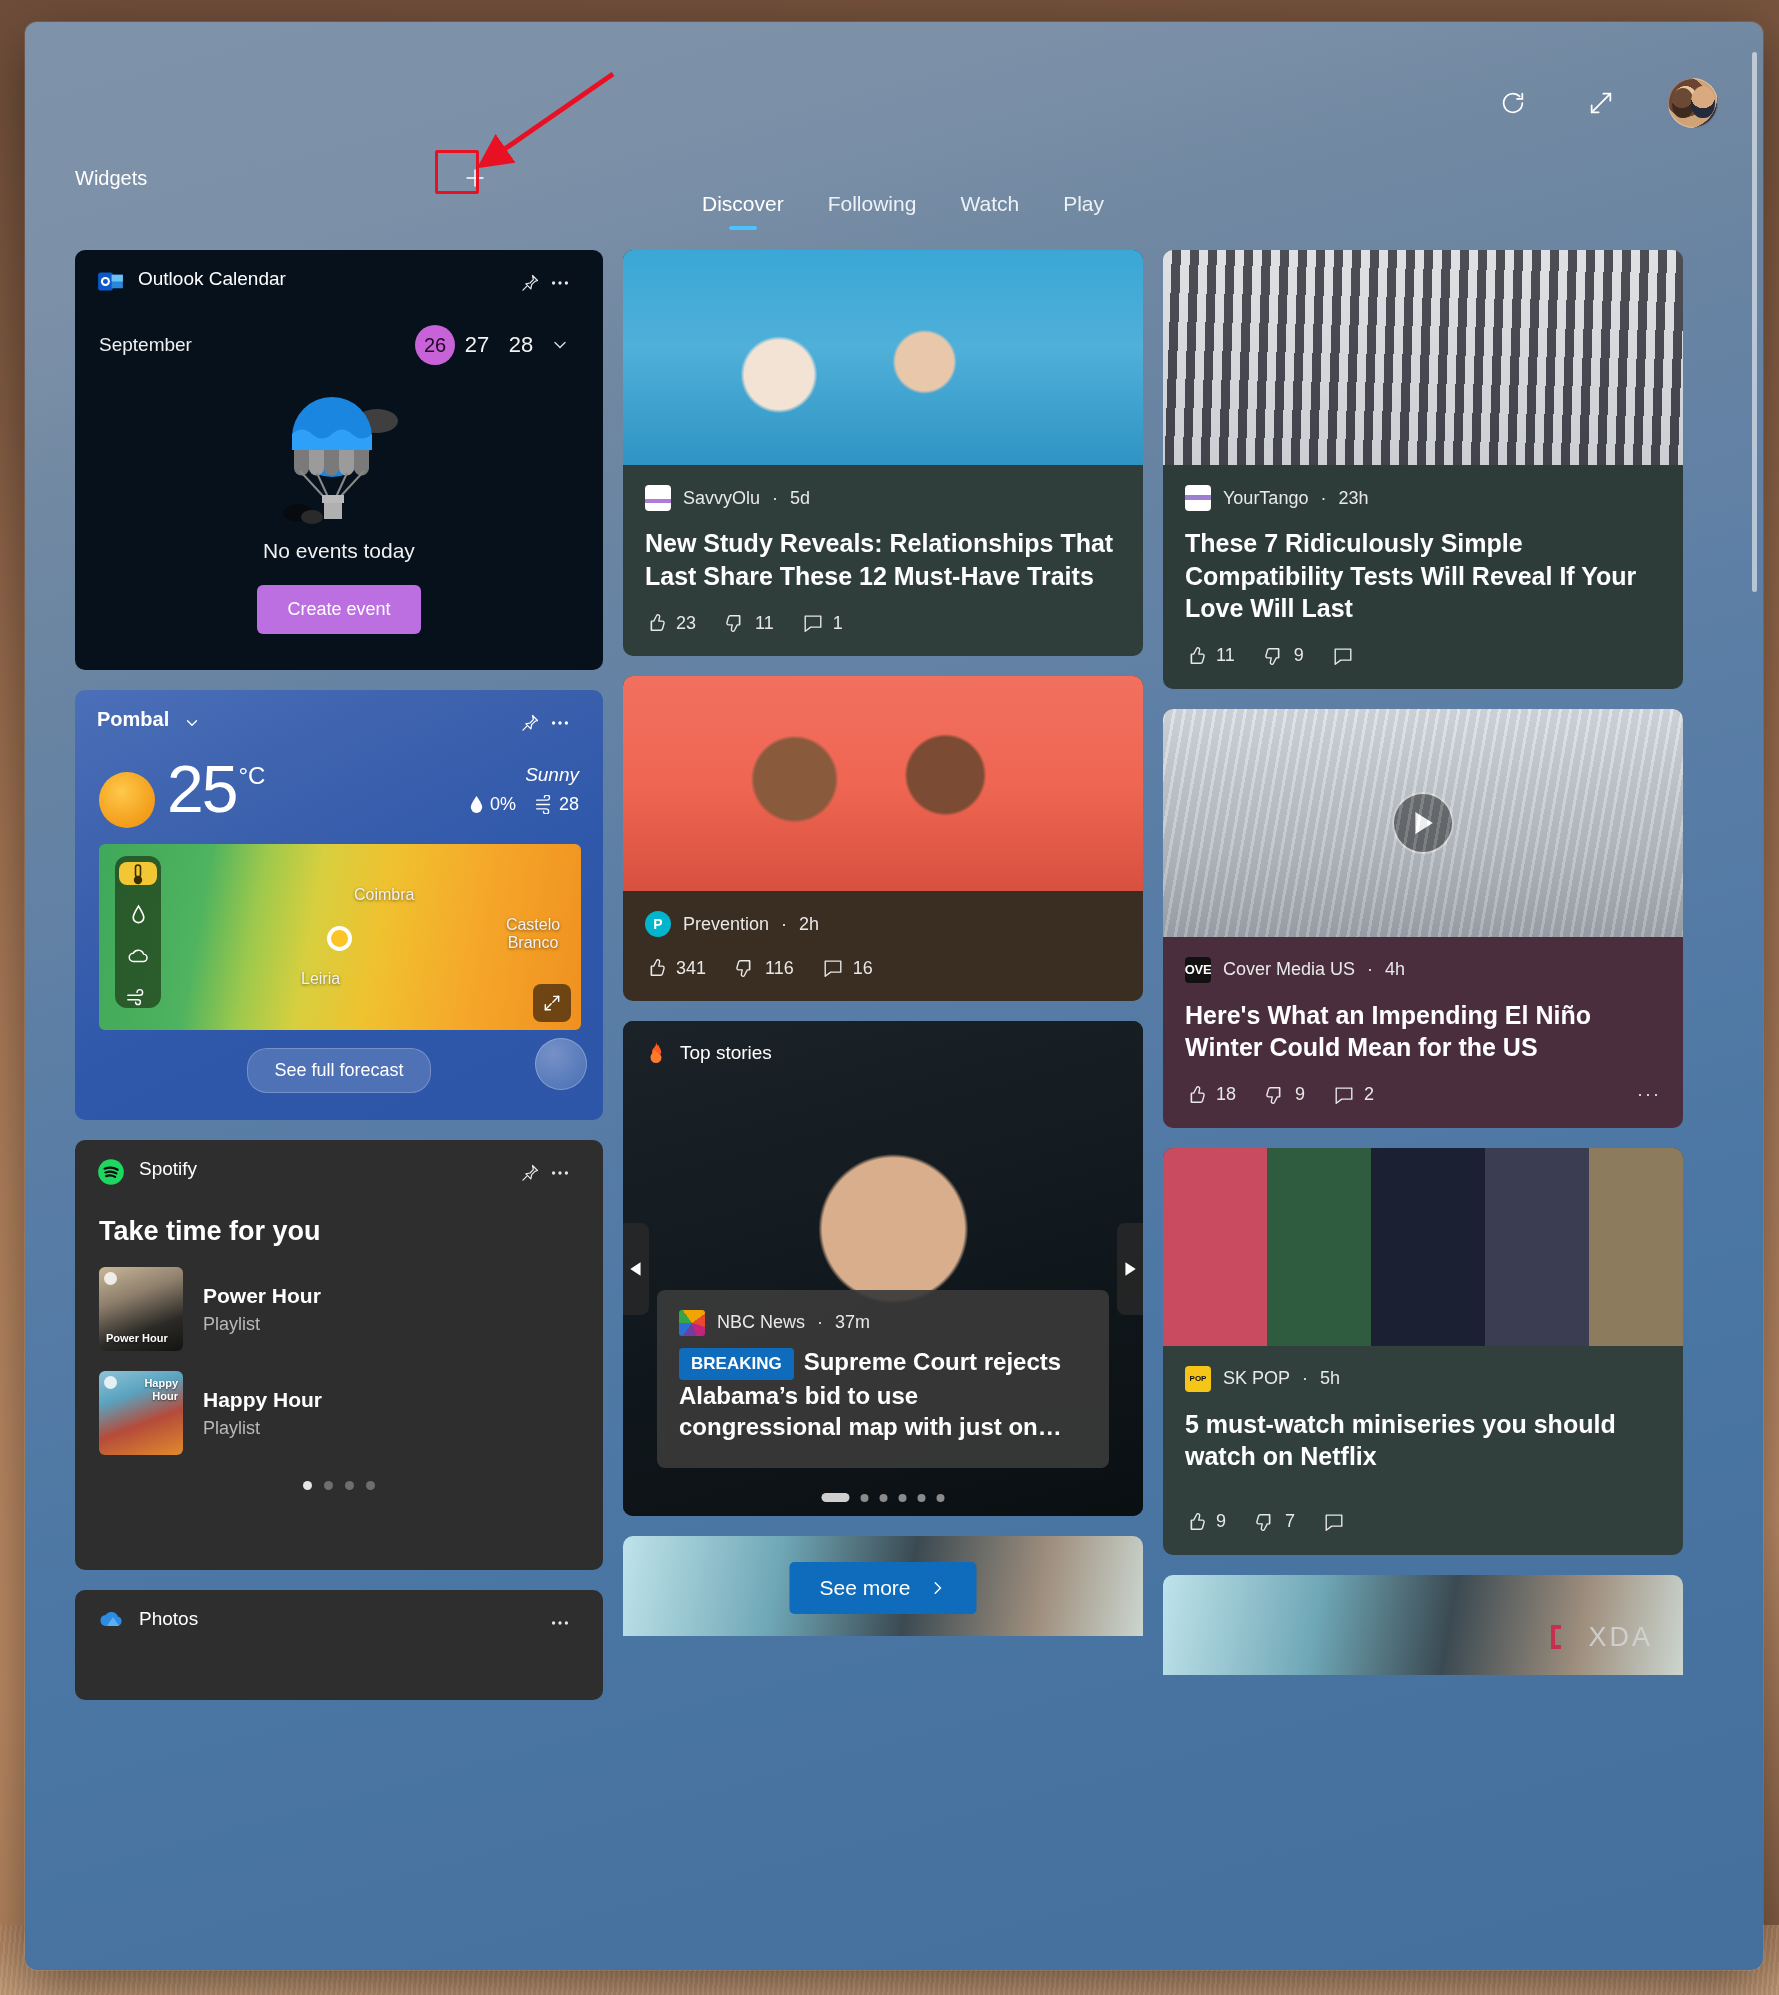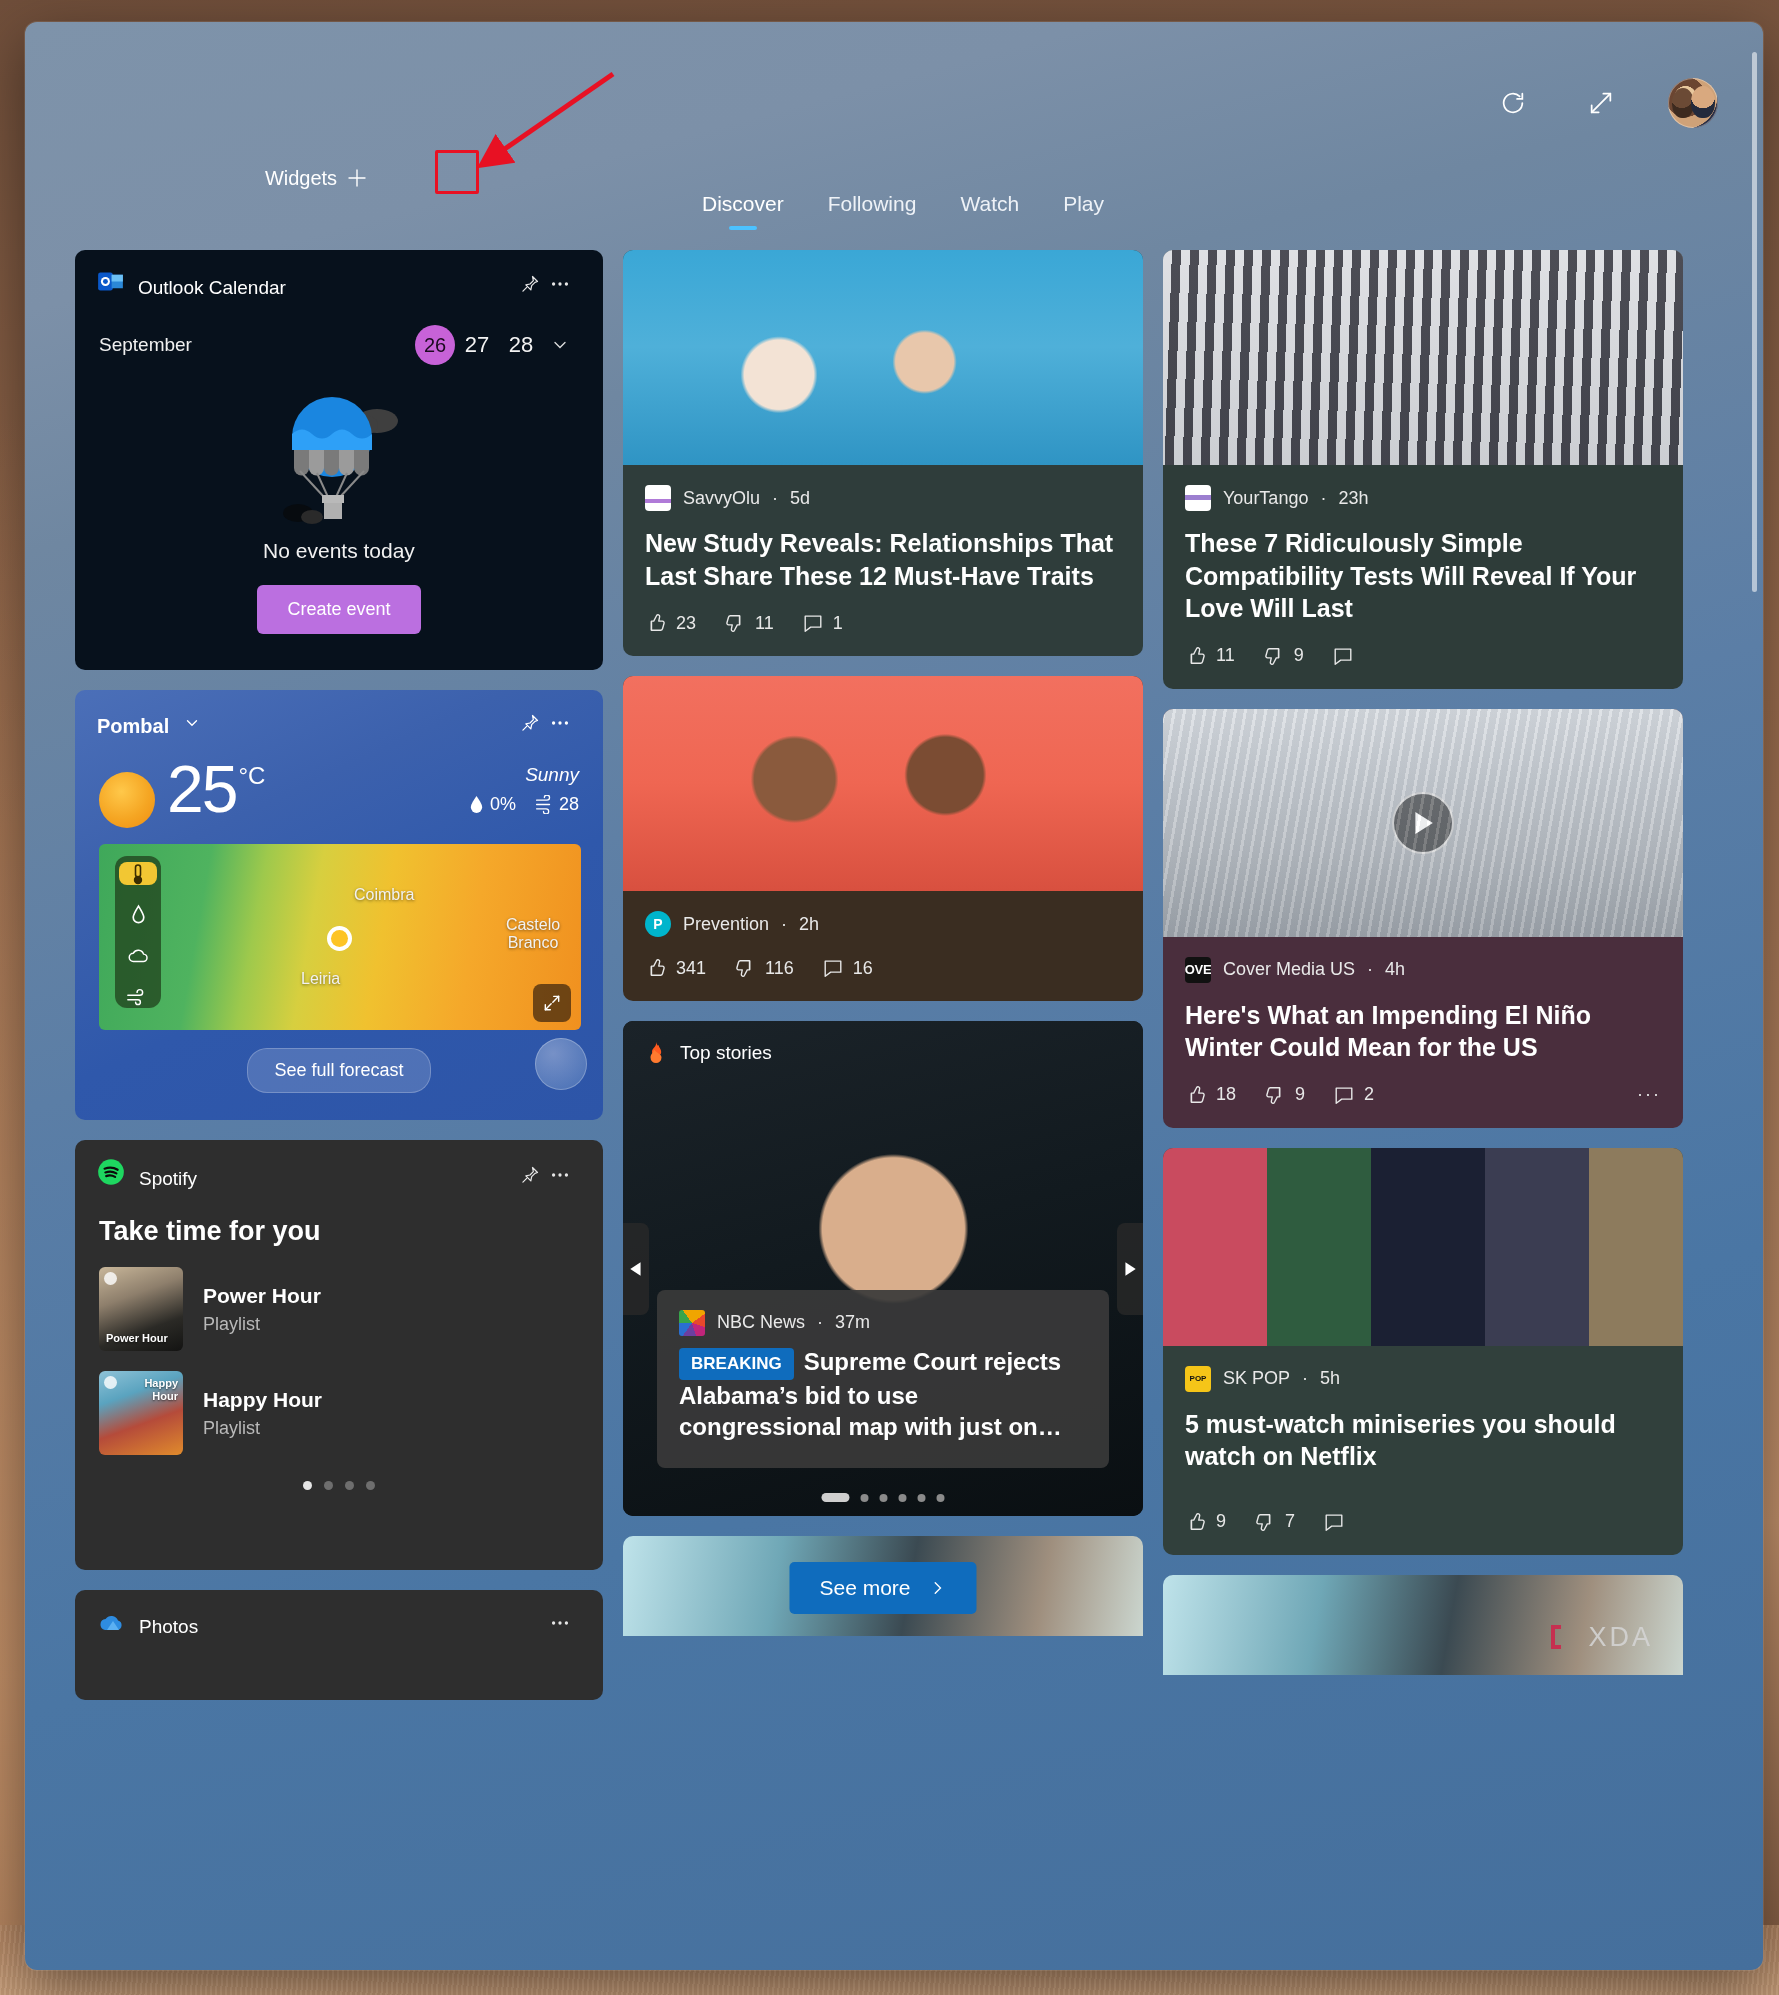--- a/index.html
+++ b/index.html
@@ -59,21 +59,21 @@
   .avatar::before{
     content:""; position:absolute; left:4px; top:10px; width:22px;height:30px;border-radius:50% 50% 45% 45%;
     background: radial-gradient(circle at 45% 30%, #6b4a35 0 45%, #3d2a1f 46% 100%);
   }
   .avatar::after{
     content:""; position:absolute; right:3px; top:8px; width:24px;height:32px;border-radius:50% 50% 45% 45%;
     background: radial-gradient(circle at 50% 32%, #d9a97f 0 48%, #232a3c 49% 100%);
   }
 
   
-  .widgets-row { position:absolute; left:50px; top:136px; width:420px; display:flex; align-items:center; justify-content:center;margin-left:36px;}
+  .widgets-row { position:absolute; left:50px; top:136px; width:420px; display:flex; align-items:center; justify-content:space-between;}
   .widgets-label { font-size:20px; color:#fff; }
   .add-widget {
     width:40px;height:40px;border:none;background:transparent;color:#fff;
     display:flex;align-items:center;justify-content:center;cursor:pointer;
   }
   .add-widget-hl {
     position:absolute; left:410px; top:128px; width:44px; height:44px;
     border:3px solid #e81123; border-radius:2px; pointer-events:none;
   }
   
@@ -96,21 +96,21 @@
   .cols { display:flex; gap:20px; }
   .col-left { width:528px; flex:none; }
   .col-mid { width:520px; flex:none; }
   .col-right { width:520px; flex:none; }
 
   
   .wcard {
     border-radius:10px; overflow:hidden; margin-bottom:20px; position:relative;
     background:#2b2b2b;
   }
-  .wcard-hdr { display:flex; align-items:flex-end; padding:18px 28px 0 22px; }
+  .wcard-hdr { display:flex; align-items:flex-start; padding:18px 28px 0 22px; }
   .wcard-hdr .title { font-size:19px; color:#fff; margin-left:14px; }
   .wcard-hdr .spacer { flex:1; }
   .hdr-ico { width:30px;height:30px;display:flex;align-items:center;justify-content:center;cursor:pointer; color:#e6e6e6;}
 
   
   .cal { background:#07111c; height:420px; }
   .cal-row { display:flex; align-items:center; padding:26px 26px 0 24px; }
   .cal-month { font-size:19px; color:#f0f0f0; flex:1; }
   .cal-day { font-size:22px; color:#f3f3f3; width:44px; text-align:center; }
   .cal-day.sel {

